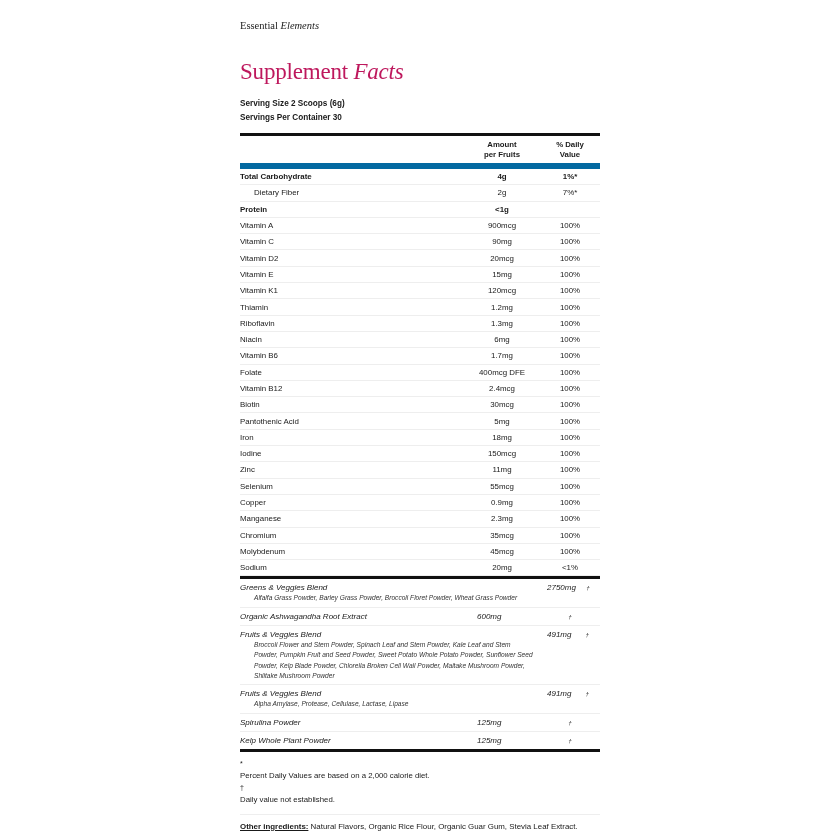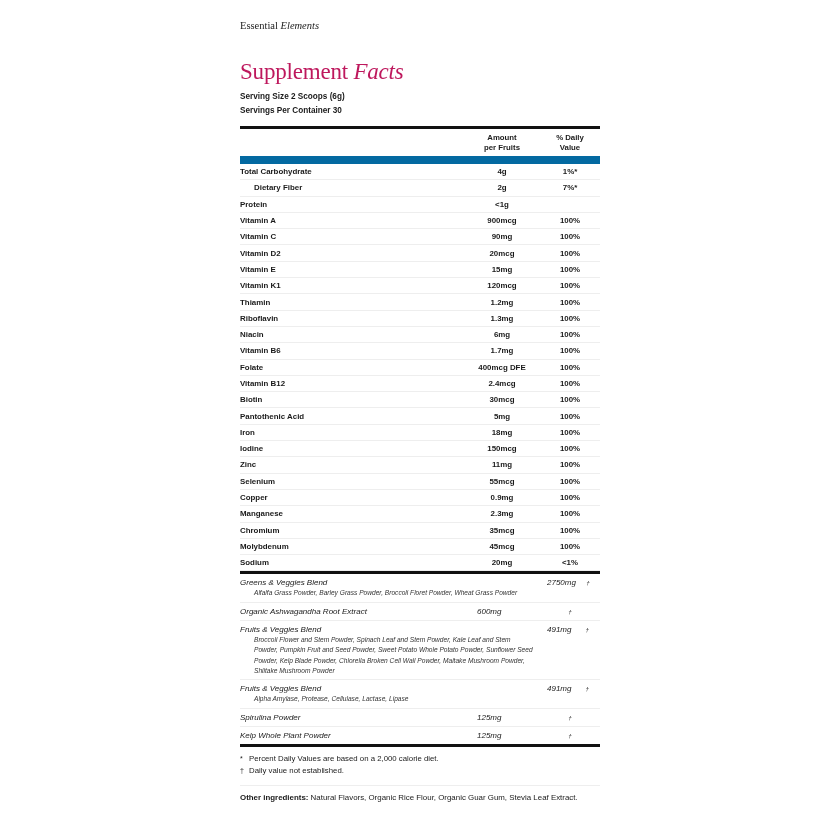--- a/index.html
+++ b/index.html
@@ -2,46 +2,46 @@
 <html><head>
 <meta charset="utf-8">
 <style>
   html, body { margin:0; padding:0; background:#ffffff; }
   body { width:840px; height:840px; position:relative; overflow:hidden; color:#1a1a1a; }
   .label { position:absolute; left:240px; top:18px; width:360px; font-family:"Liberation Sans", sans-serif; }
   .brand { font-family:"Liberation Serif", serif; font-size:10.5px; color:#222; height:16px; line-height:16px; }
   .brand i { font-style:italic; }
   .title { font-family:"Liberation Serif", serif; font-size:23px; margin-top:25px; line-height:26px; color:#be185d; letter-spacing:-0.2px; }
   .title i { font-style:italic; }
-  .serving { font-size:8.2px; font-weight:bold; line-height:12px; margin-top:6px; }
+  .serving { font-size:8.2px; font-weight:bold; line-height:12px; margin-top:13px; }
   .serving + .serving { margin-top:2px; }
   .thick { border-top:3px solid #111; margin-top:9px; }
   .thick2 { border-top:3px solid #111; }
-  .head { display:flex; height:27px; align-items:center; border-bottom:8px solid #0369a1; }
+  .head { display:flex; height:27px; align-items:center; border-bottom:6px solid #0369a1; }
   .head .c1 { flex:1; }
   .head .c2, .head .c3 { font-size:7.8px; font-weight:bold; text-align:center; line-height:10px; }
   .c2 { width:76px; text-align:center; }
   .c3 { width:60px; text-align:center; }
-  .row { display:flex; height:15.3px; align-items:center; border-bottom:1.2px solid #eeeeee; font-size:7.9px;font-weight:bold; }
+  .row { display:flex; height:15.3px; align-items:center; border-bottom:1.2px solid #eeeeee; font-size:7.9px; }
   .row .c1 { flex:1; }
   .row.bold { font-weight:bold; }
   .row.indent .c1 { padding-left:14px; }
   .row .c2, .row .c3 { font-size:7.9px; }
   .irow { display:flex; border-bottom:1.2px solid #eeeeee; padding:4px 0 3px 0; font-size:8px;font-style:italic; }
   .irow .c1 { flex:1; }
   .irow .c2 { text-align:left; padding-left:13px; width:63px; }
   .irow .c3 { font-size:6px; line-height:10px; }
   .sub { font-size:6.6px; color:#333; padding-left:14px; line-height:10.4px; margin-top:1px; width:280px; }
   .irow.last { border-bottom:none; }
   .foot { font-size:7.8px; margin-top:6px; line-height:12px; }
-  .foot .fl { display:flex; }
+  .foot .fl { display:flex;flex-direction:column; }
   .foot .sym { width:9px; font-size:7px; }
   .divider { border-top:1.2px solid #eeeeee; margin-top:8px; }
   .other { font-size:7.9px; line-height:11px; margin-top:6px; }
-  .other b { font-weight:bold; }
+  .other b { font-weight:bold;text-decoration:underline; }
 </style>
 </head>
 <body>
 
 <div class="label">
   <div class="brand"><span>Essential</span> <i>Elements</i></div>
   <div class="title"><span>Supplement</span> <i>Facts</i></div>
   <div class="serving">Serving Size 2 Scoops (6g)</div>
   <div class="serving">Servings Per Container 30</div>
   <div class="thick"></div>

